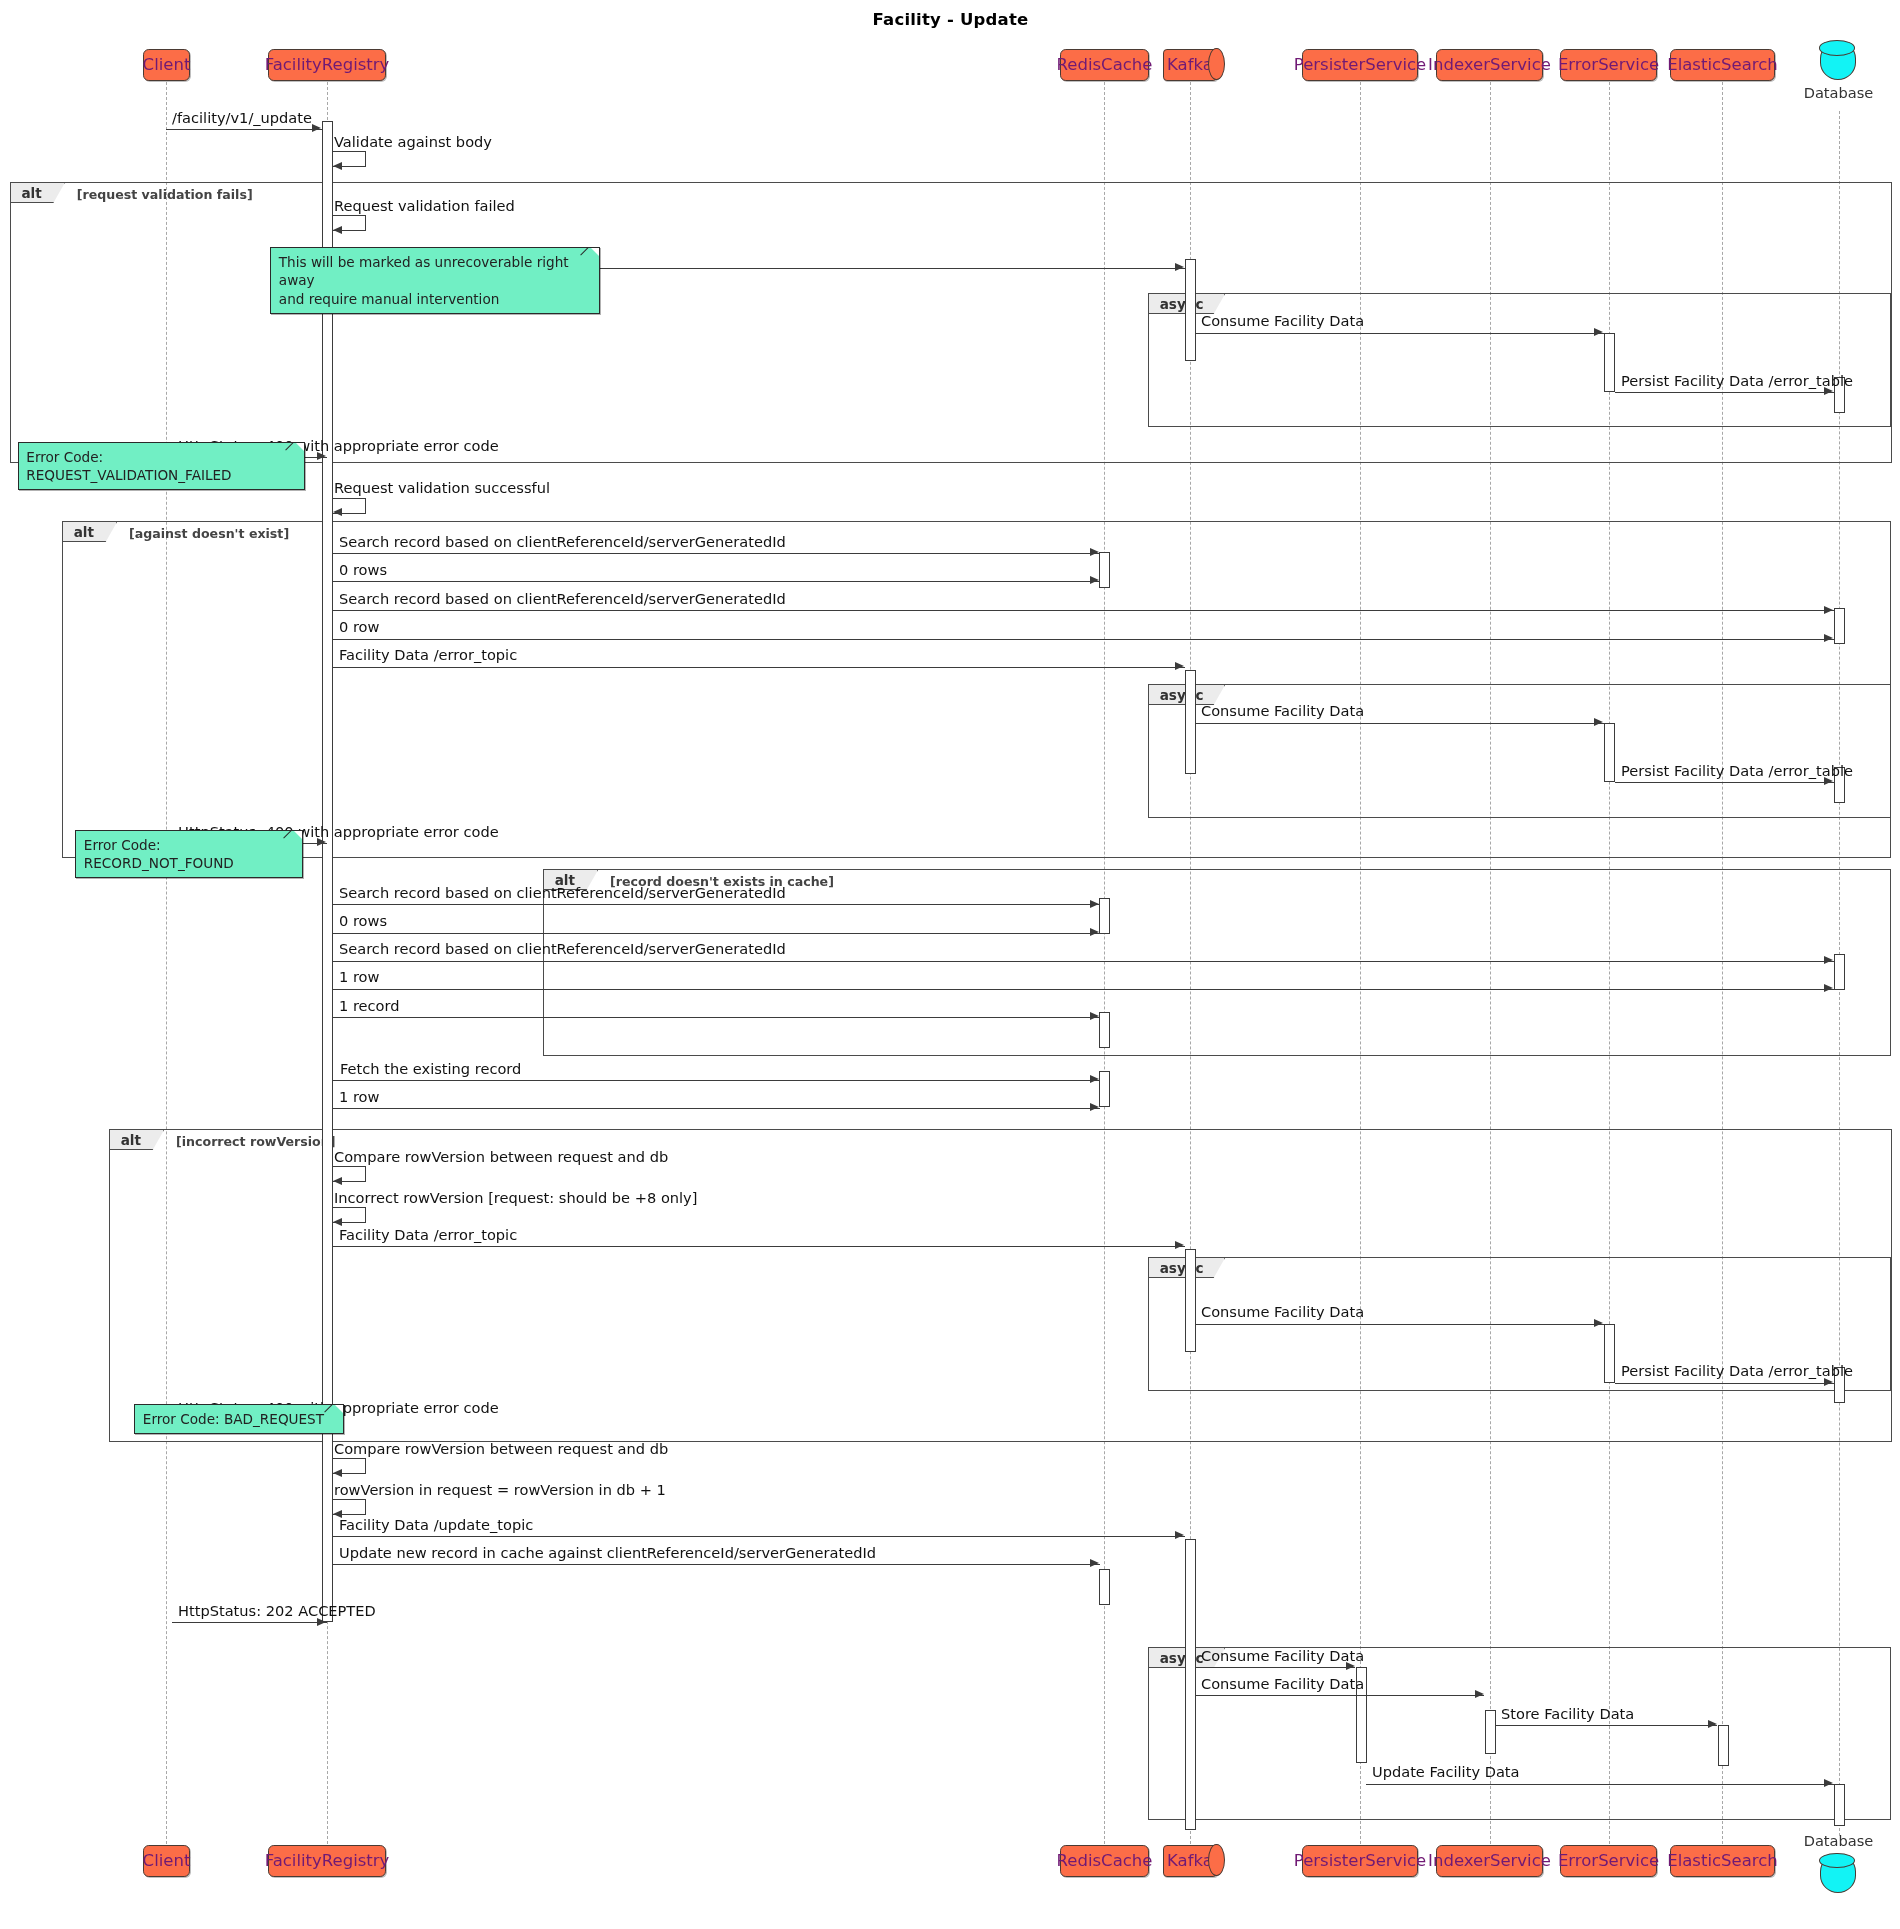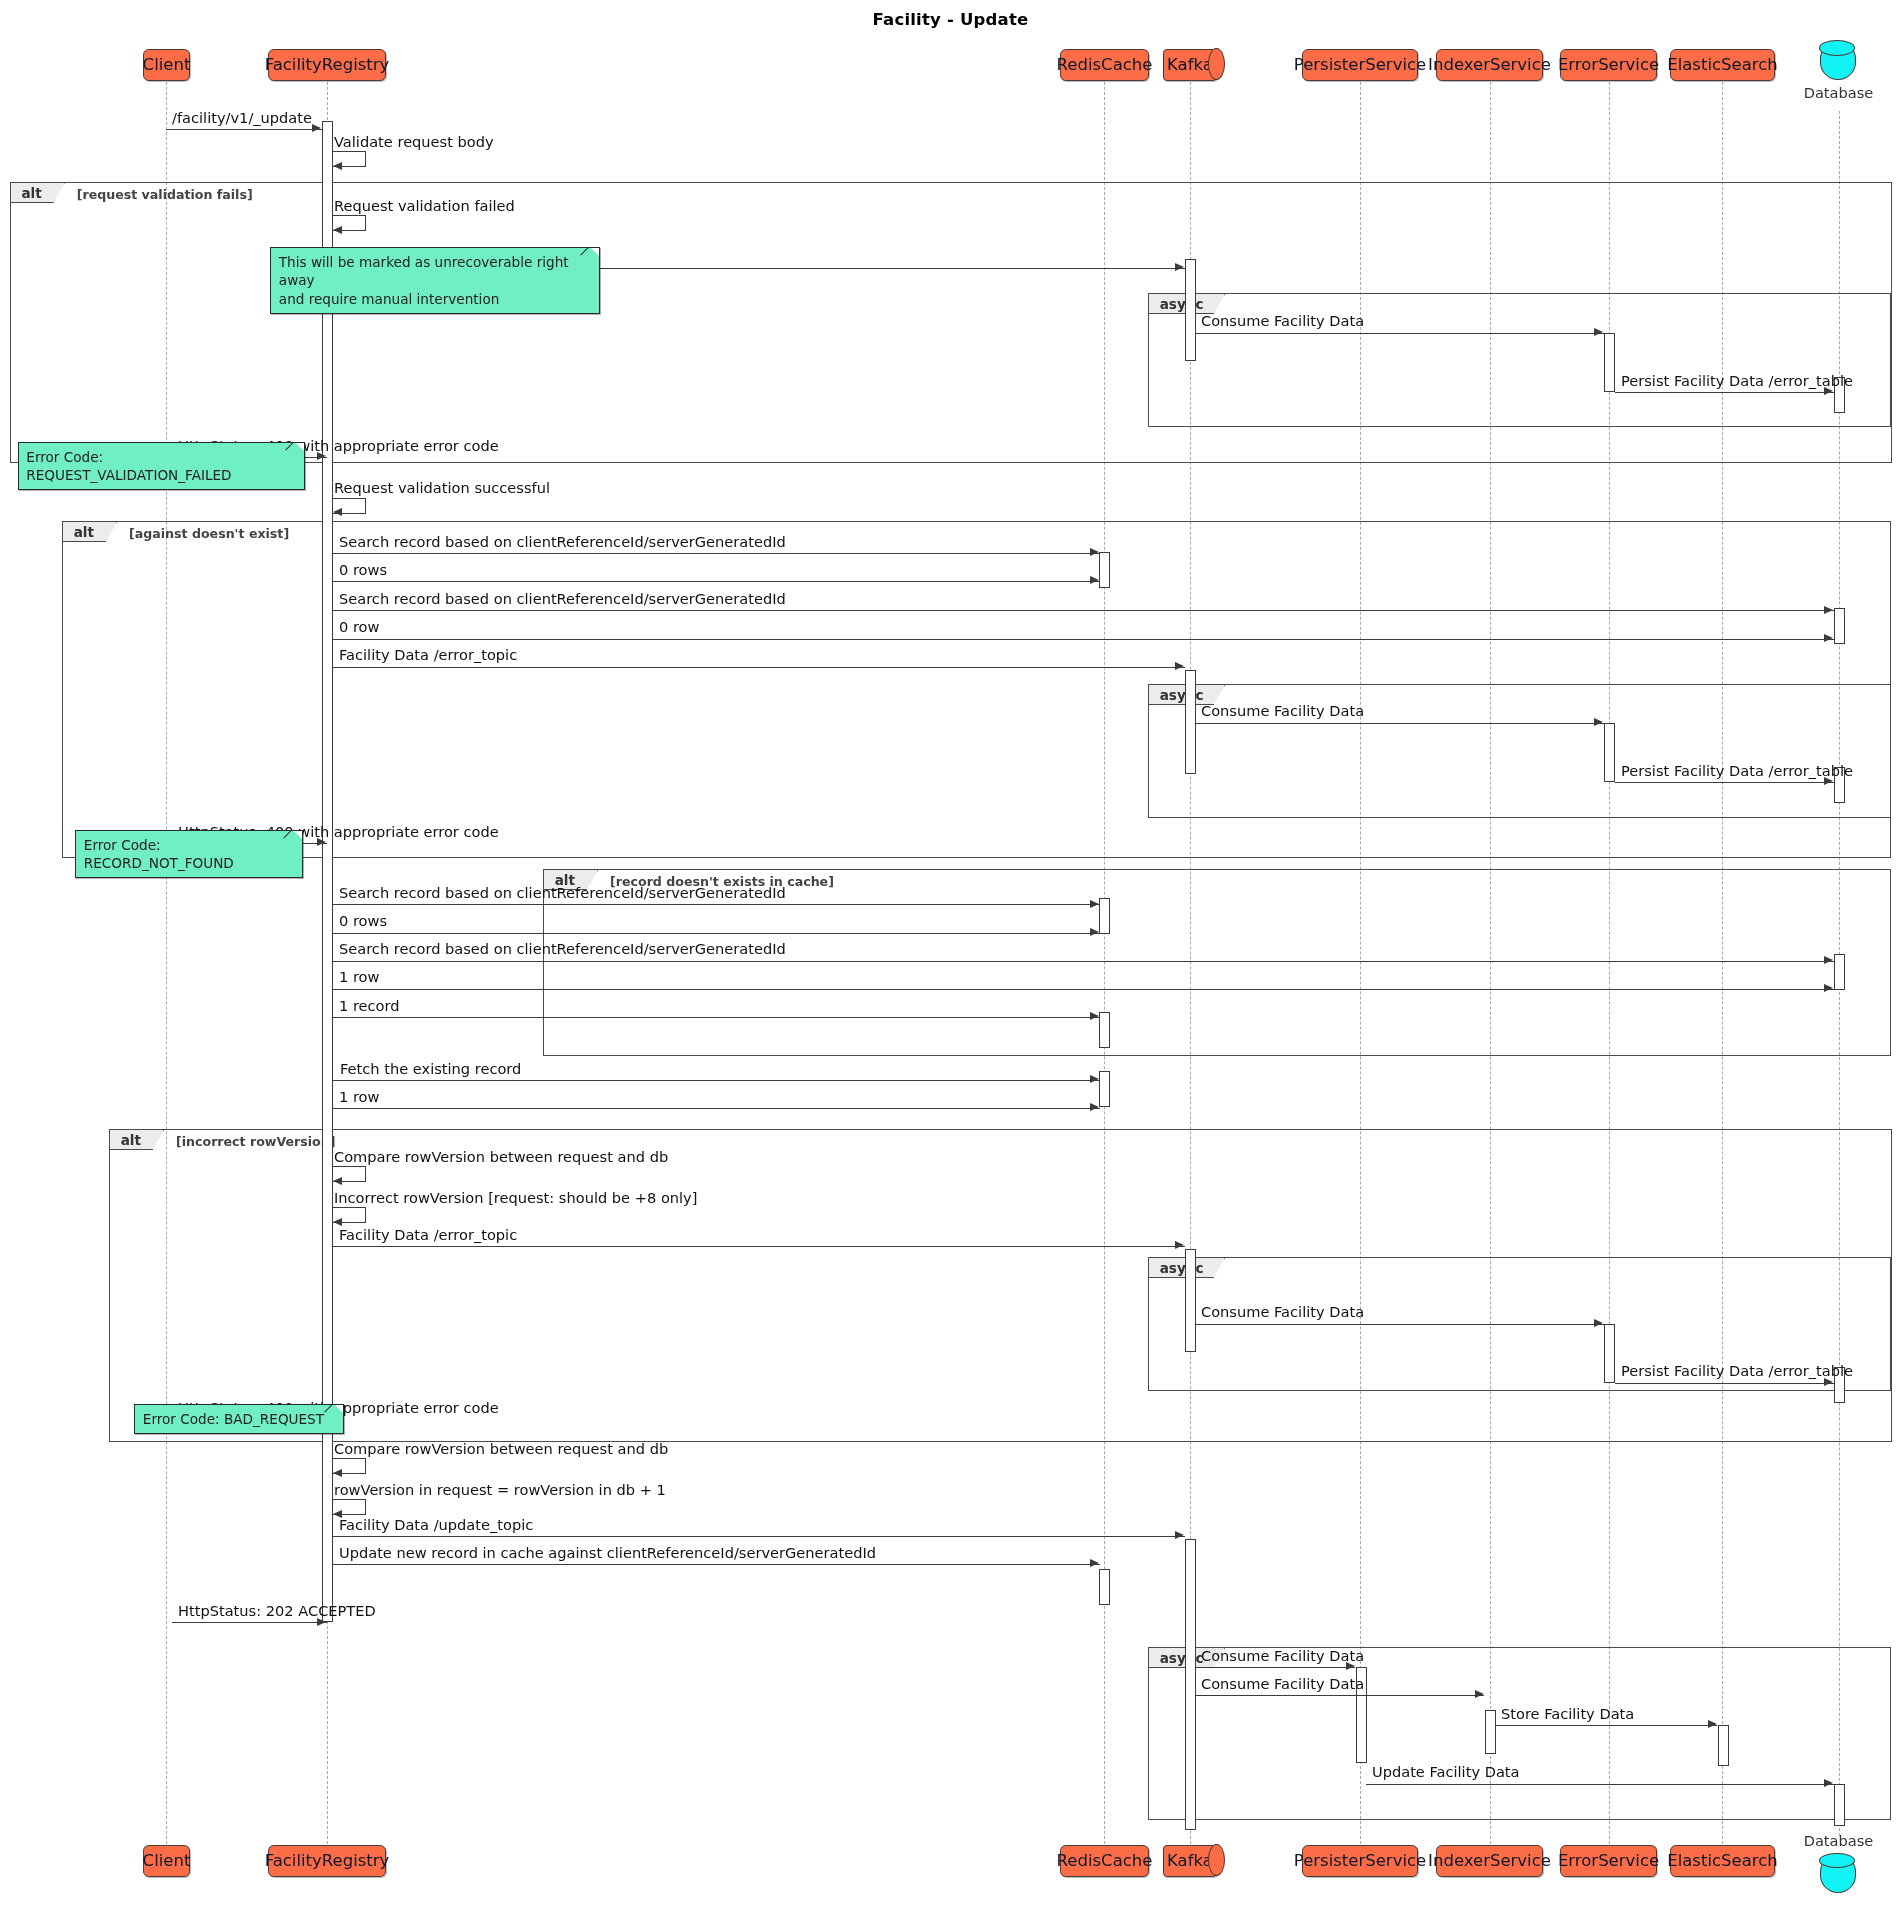--- a/index.html
+++ b/index.html
@@ -8,21 +8,21 @@
 
   .diagram-title{
     position:absolute;left:0;right:0;top:9.7px;text-align:center;
     font-size:16.5px;font-weight:bold;color:#000;letter-spacing:0.2px;
   }
 
   
   .participant{
     position:absolute;box-sizing:border-box;
     background:#FC6D47;border:1.9px solid #4a3a33;border-radius:5.8px;
-    color:#0f172a;font-size:16.5px;line-height:1;
+    color:#701a75;font-size:16.5px;line-height:1;
     display:flex;align-items:center;justify-content:center;
     height:32px;padding:0 9.7px;white-space:nowrap;
     box-shadow:1px 1px 0 rgba(0,0,0,.25);
   }
   .participant.queue{border-radius:3.9px;}
   .queue-cap{
     position:absolute;right:-8.7px;top:-1.9px;width:16.5px;height:32px;
     border:1.9px solid #4a3a33;border-radius:50%;background:#FC6D47;
     box-sizing:border-box;
   }
@@ -202,21 +202,21 @@
       <div class="activation" style="left: 1485px; top: 1710px; height: 44px;"></div>
       <div class="activation" style="left: 1718px; top: 1725px; height: 41px;"></div>
       <div class="activation" style="left: 1834px; top: 1784px; height: 42px;"></div>
     </div>
   <div id="messages">
       <div class="msg-line" style="left: 166px; top: 129px; width: 156px;"></div>
       <div class="arrow-r" style="left: 312px; top: 124px;"></div>
       <div class="msg-label" style="left: 172px; top: 111px;">/facility/v1/_update</div>
       <div class="selfmsg" style="left: 333px; top: 151px;"></div>
       <div class="arrow-l" style="left: 333px; top: 162px;"></div>
-      <div class="msg-label" style="left: 334px; top: 135px;">Validate request body</div>
+      <div class="msg-label" style="left: 334px; top: 135px;">Validate against body</div>
       <div class="selfmsg" style="left: 333px; top: 215px;"></div>
       <div class="arrow-l" style="left: 333px; top: 226px;"></div>
       <div class="msg-label" style="left: 334px; top: 199px;">Request validation failed</div>
       <div class="msg-line" style="left: 333px; top: 268px; width: 852px;"></div>
       <div class="arrow-r" style="left: 1175px; top: 263px;"></div>
       <div class="msg-label" style="left: 339px; top: 249px;">Facility Data /error_topic</div>
       <div class="msg-line" style="left: 1195px; top: 333px; width: 409px;"></div>
       <div class="arrow-r" style="left: 1594px; top: 328px;"></div>
       <div class="msg-label" style="left: 1201px; top: 314px;">Consume Facility Data</div>
       <div class="msg-line" style="left: 1615px; top: 392px; width: 219px;"></div>

